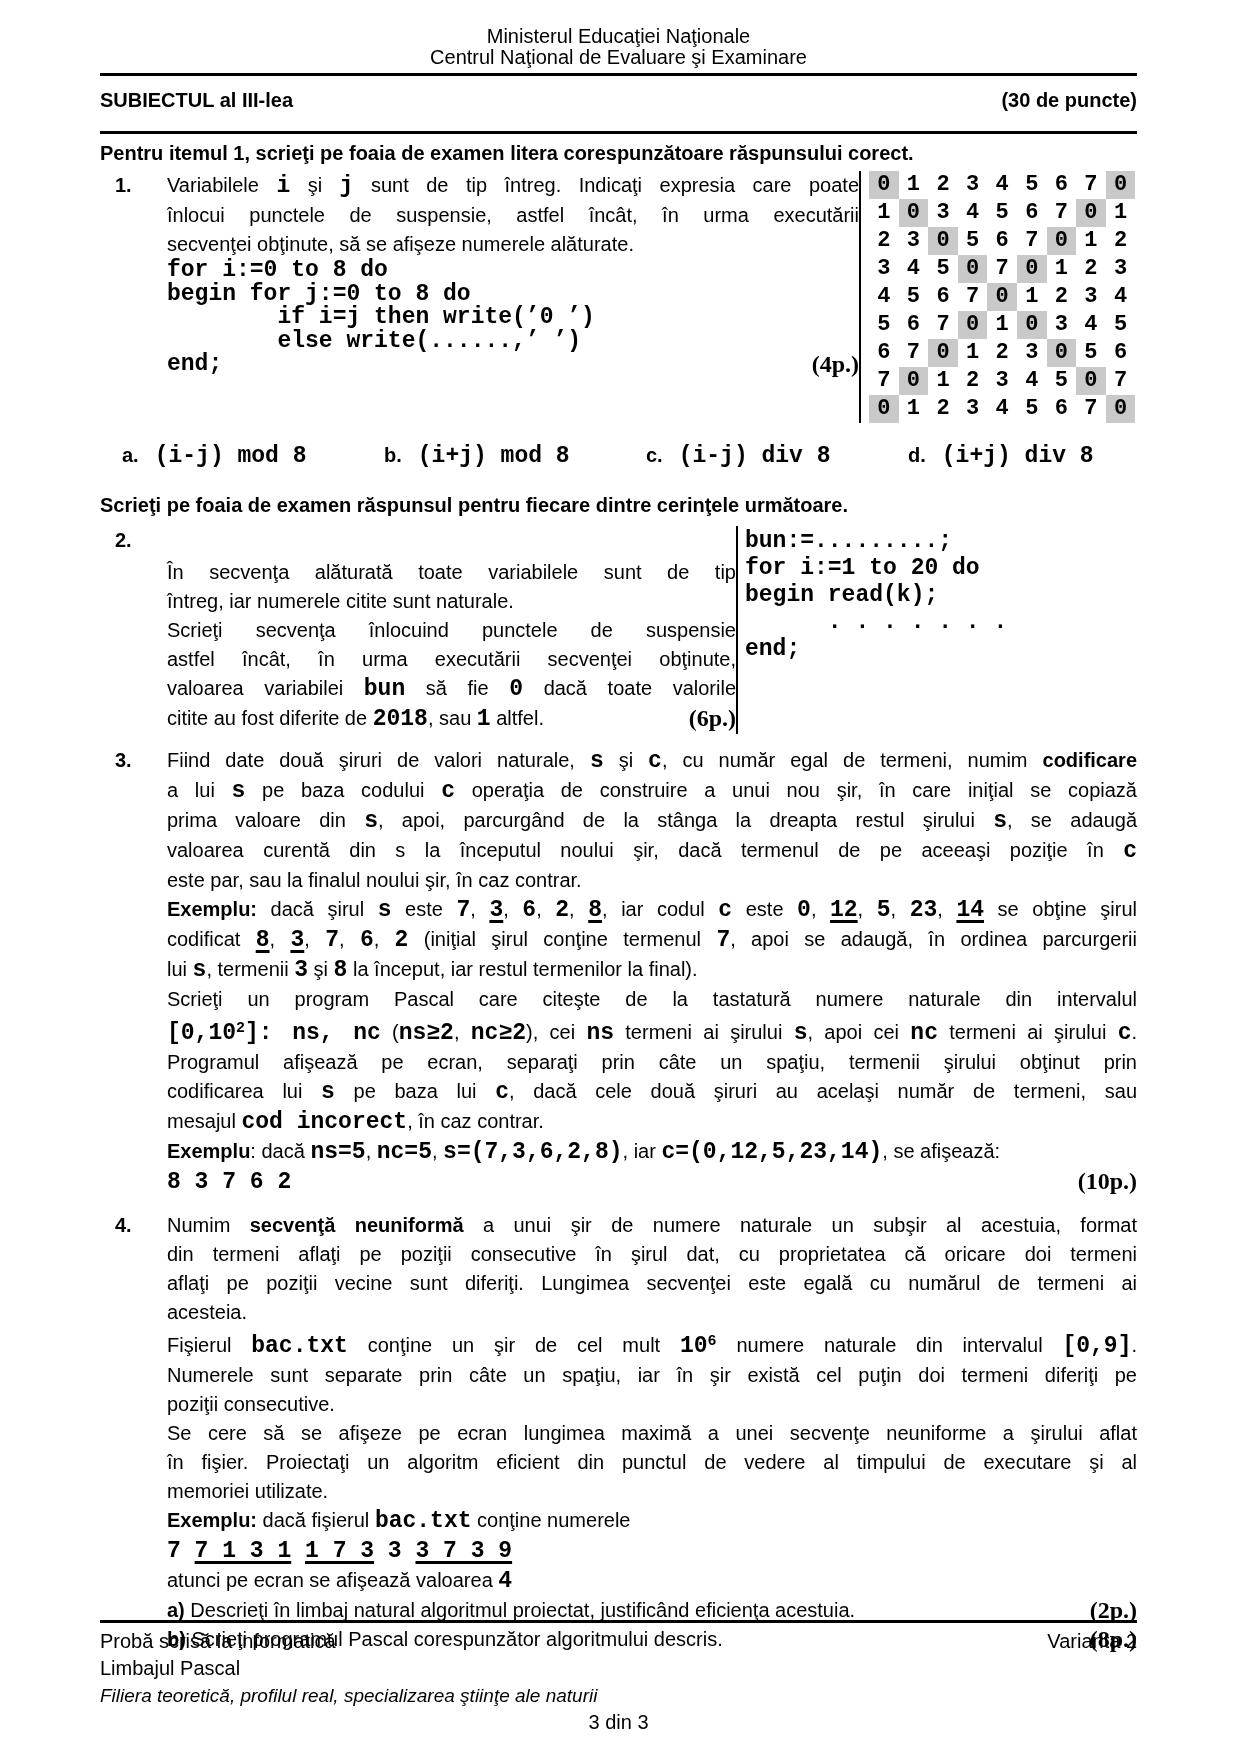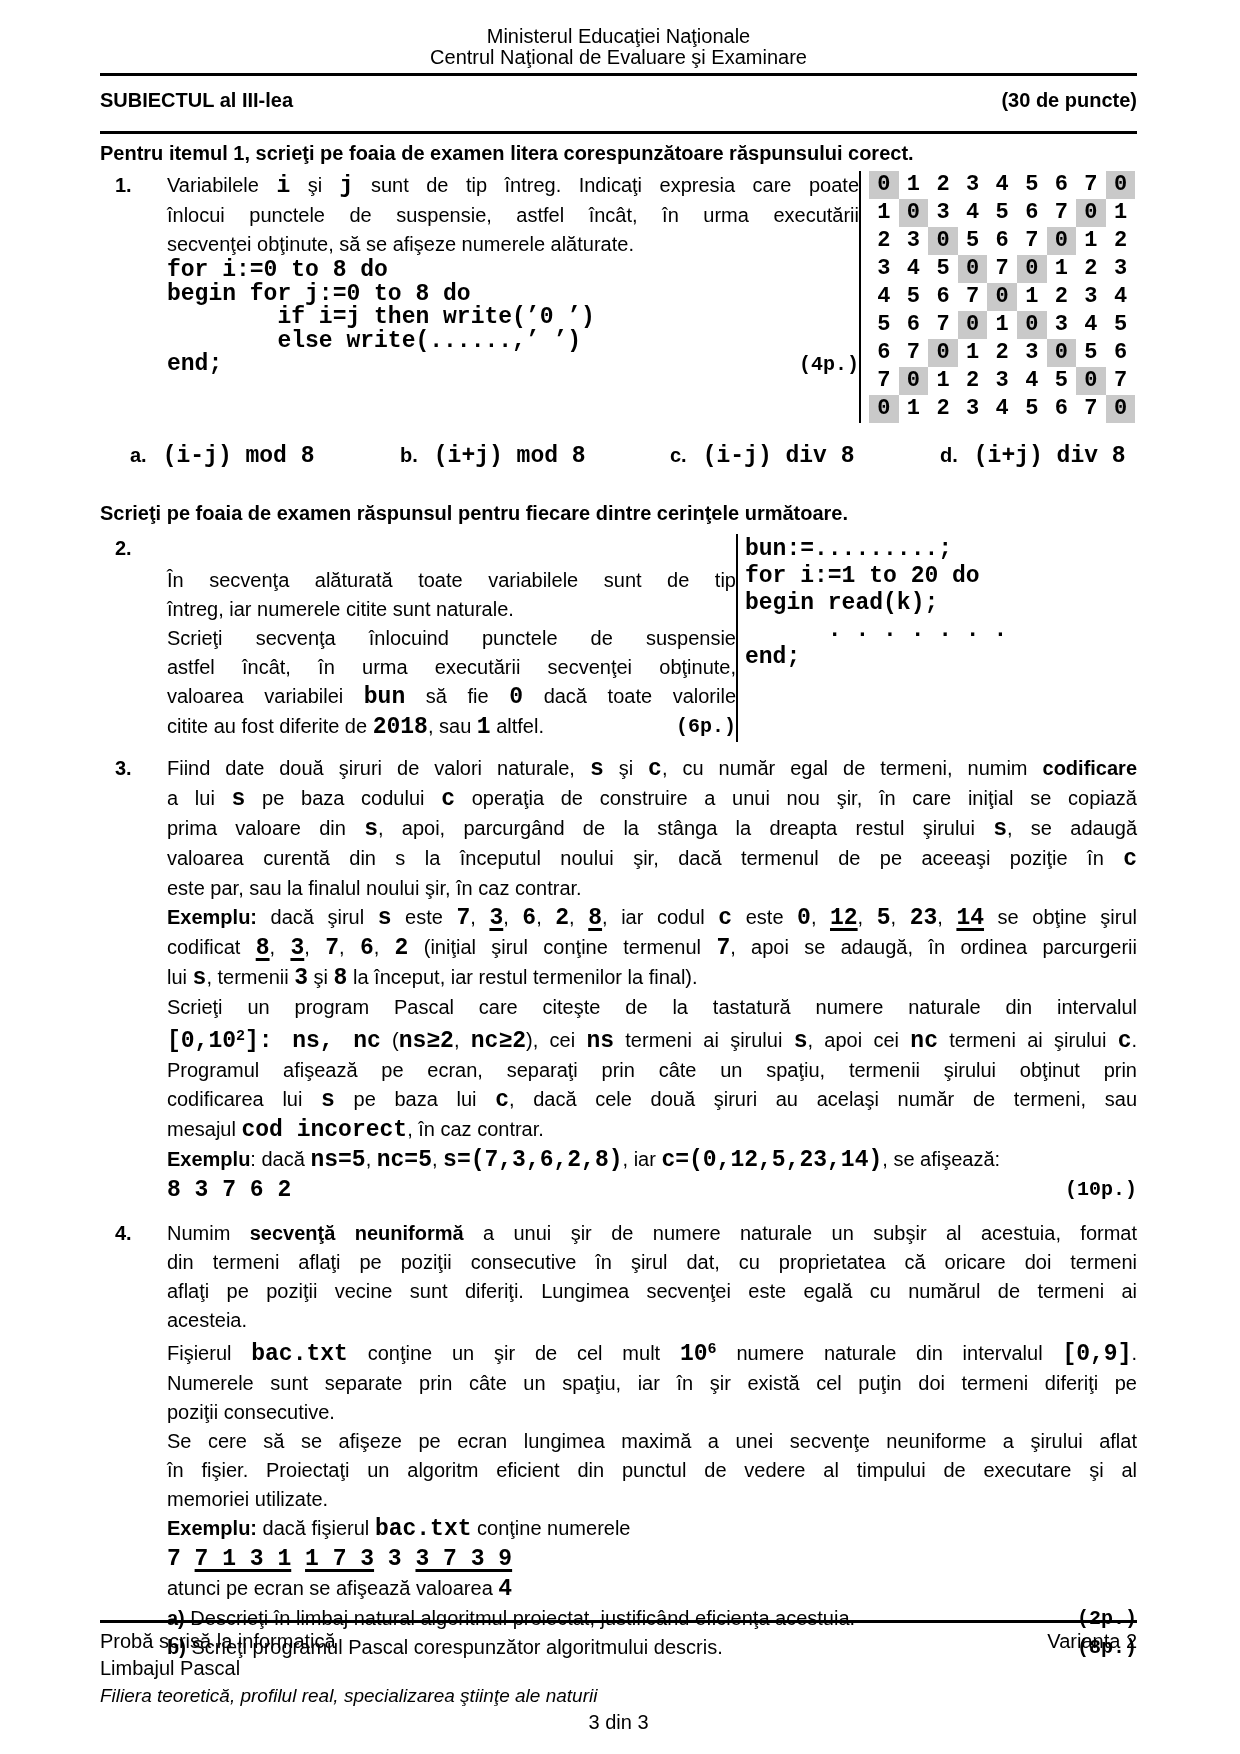--- a/index.html
+++ b/index.html
@@ -4,48 +4,48 @@
 <style>
   html,body{margin:0;padding:0;background:#e8e8e8;}
   .page{position:relative;width:1240px;height:1754px;background:#fff;color:#000;
         font-family:"Liberation Sans","DejaVu Sans",sans-serif;font-size:20px;overflow:hidden;}
   .content{position:absolute;left:100px;top:26px;width:1037px;}
   .hdr{text-align:center;font-size:20px;line-height:21px;}
   .hrule{border-top:3px solid #000;margin-top:5px;}
   .title{display:flex;justify-content:space-between;font-weight:bold;font-size:20px;
          margin-top:13px;padding-bottom:19px;border-bottom:3px solid #000;}
   .intro{font-weight:bold;margin-top:5px;line-height:28px;}
-  .intro2{font-weight:bold;margin-top:28px;line-height:29px;}
+  .intro2{font-weight:bold;margin-top:20px;line-height:29px;}
   .qrow{display:flex;align-items:stretch;}
   .q1row{margin-top:4px;}
   .q2row{margin-top:6px;}
   .q3row{margin-top:12px;}
   .q4row{margin-top:14px;}
   .qnum{width:67px;padding-left:15px;font-weight:bold;box-sizing:border-box;line-height:29px;}
   .qtext{flex:1;min-width:0;}
   .line{line-height:29px;}
   .just{text-align:justify;text-align-last:justify;}
   .mo{font-family:"Liberation Mono","DejaVu Sans Mono",monospace;font-weight:bold;font-size:23px;}
   .un{text-decoration:underline;text-decoration-thickness:2.5px;text-underline-offset:4px;}
   .su{font-size:15px;vertical-align:7px;}
   .bo{font-weight:bold;}
-  .pts{float:right;font-weight:bold;font-family:Liberation Mono, monospace;
-       font-size:20px;letter-spacing:0;}
+  .pts{float:right;font-weight:bold;font-family:Liberation Serif, serif;
+       font-size:24px;letter-spacing:0;}
   .code{font-family:"Liberation Mono","DejaVu Sans Mono",monospace;font-weight:bold;
         font-size:23px;white-space:pre;}
   .code .cl{line-height:23.5px;}
   .code2 .cl{line-height:27px;}
   .q1-left{width:692px;box-sizing:border-box;}
   .q1-right{flex:1;border-left:2px solid #000;padding:0 0 0 8px;}
   .grow{display:flex;}
   .gcell{width:29.6px;height:28px;line-height:28px;text-align:center;
          font-family:"Liberation Mono","DejaVu Sans Mono",monospace;font-weight:bold;font-size:22px;}
   .gcell.hl{background:#c9c9c9;}
   .answers{display:flex;margin-top:18px;padding-left:22px;line-height:29px;}
-  .ans{width:262px;margin-left:8px;}
+  .ans{width:262px;}
   .ans:last-child{width:auto;}
   .al{font-weight:bold;margin-right:16px;}
   .ax{font-family:"Liberation Mono","DejaVu Sans Mono",monospace;font-weight:bold;font-size:23px;}
   .q2-left{width:569px;box-sizing:border-box;margin-top:32px;}
   .q2-right{flex:1;border-left:2px solid #000;padding:2px 0 0 7px;}
   .footer{position:absolute;left:100px;top:1620px;width:1037px;}
   .frule{border-top:3px solid #000;margin-bottom:5px;}
   .frow{display:flex;justify-content:space-between;line-height:27px;}
   .fital{font-style:italic;font-size:19px;line-height:27px;}
   .fcenter{text-align:center;line-height:27px;}

